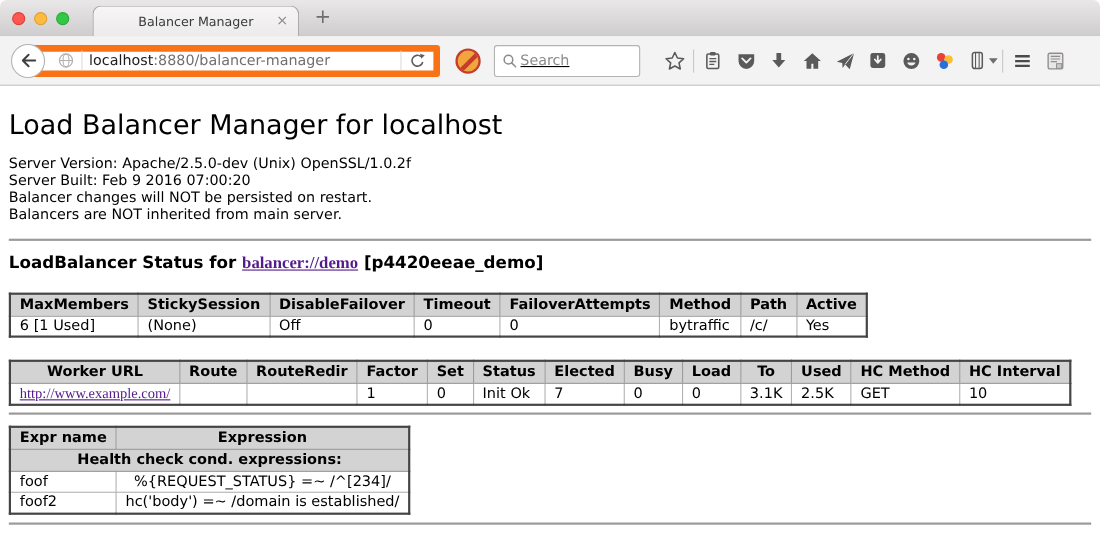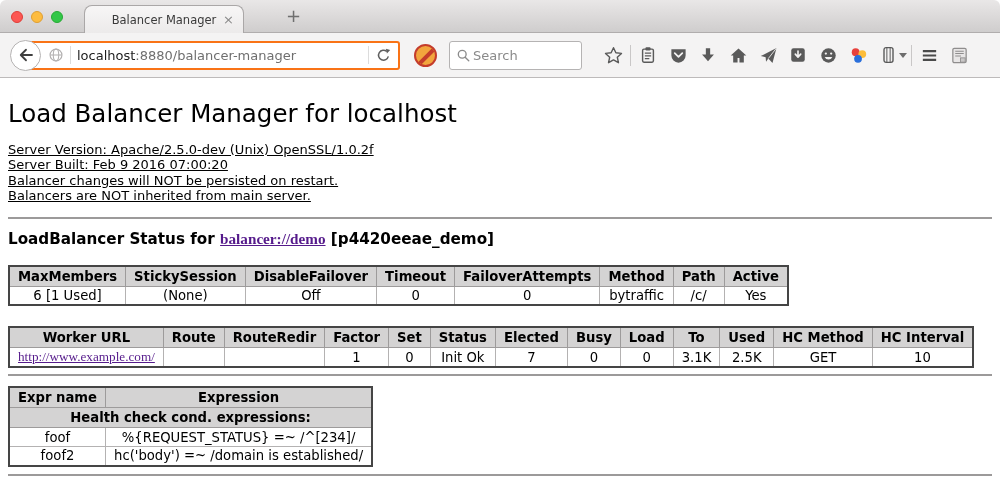--- a/index.html
+++ b/index.html
@@ -16,21 +16,21 @@
     background:linear-gradient(#e9e7e7,#cfcdcd);
     border-bottom:1px solid #b0adad;
     border-radius:6px 6px 0 0;
   }
   .traffic { position:absolute; left:11px; top:11px; display:flex; gap:8px; }
   .light { width:12px; height:12px; border-radius:50%; }
   .light.red    { background:#fc5753; border:1px solid #df3e38; }
   .light.yellow { background:#fdbc40; border:1px solid #de9f34; }
   .light.green  { background:#33c748; border:1px solid #27aa35; }
   .tab {
-    position:absolute; left:84px; top:5px; width:160px; height:28px;
+    position:absolute; left:84px; top:5px; width:188px; height:28px;
     background:linear-gradient(#f7f6f6,#eceaea);
     border:1px solid #aaa7a7; border-bottom:none;
     border-radius:8px 8px 0 0;
     display:flex; align-items:center; justify-content:center;
   }
   .tab-title { font-size:11.5px; color:#3a3a3a; }
   .tab-close { position:absolute; right:9px; top:6px; font-size:13px; color:#8a8a8a; cursor:default; }
   .new-tab { position:absolute; left:286px; top:5px; font-size:18px; color:#6f6f6f; font-weight:400; }
 
   
@@ -38,67 +38,67 @@
     height:45px; flex:0 0 45px; background:#f4f3f3;
     border-bottom:1px solid #bdbaba;
     display:flex; align-items:center; padding:0 10px;
   }
   .back-btn {
     width:31px; height:31px; border-radius:50%; background:#fff;
     border:1px solid #b5b3b3; display:flex; align-items:center; justify-content:center;
     z-index:2; margin-right:-15px; flex:0 0 31px;
   }
   .urlbar {
-    width:374px; height:29px; background:#fff; border:2px solid #f97316;
+    width:374px; height:29px; background:#fff; border:6px solid #f97316;
     border-radius:3px; display:flex; align-items:center; padding:0 6px 0 20px; flex:0 0 374px;
   }
   .urlbar .sep, .search .sep { width:1px; height:18px; background:#dcdcdc; margin:0 6px; }
   .url-text { flex:1; font-size:13px; white-space:nowrap; overflow:hidden; }
   .url-domain { color:#1c1c1c; }
   .url-path { color:#6f6f6f; }
   .blocked-icon {
     width:23px; height:23px; border-radius:50%; margin:0 12px 0 14px; position:relative;
     background:#f2a53d; border:2px solid #c43c2b; overflow:hidden; flex:0 0 23px;
   }
   .blocked-icon::after {
     content:""; position:absolute; left:-3px; top:8px; width:28px; height:3.5px;
     background:#c43c2b; transform:rotate(-45deg);
   }
   .search {
     width:133px; height:29px; background:#fff; border:1px solid #b5b3b3;
-    border-radius:3px; display:flex; align-items:center; padding:0 6px; flex:0 0 133px;
+    border-radius:3px; display:flex; align-items:center; padding:0 6px; flex:0 0 133px;text-decoration:underline;
   }
   .search input {
     border:none; outline:none; width:90px; font-size:13px;
     font-family:"DejaVu Sans","Liberation Sans",sans-serif; color:#333; background:transparent;
   }
   .search input::placeholder { color:#8a8a8a; }
   .tool-icons { display:flex; align-items:center; margin-left:16px; }
   .ticon { width:30px; height:30px; display:flex; align-items:center; justify-content:center; }
   .vsep { width:1px; height:21px; background:#c9c7c7; margin:0 2px; }
   .caret-down {
     width:0; height:0; border-left:4px solid transparent; border-right:4px solid transparent;
     border-top:5px solid #6d6d6d; margin:0 2px 0 -4px;
   }
 
   
   .content { flex:1; background:#fff; padding:0 8px; overflow:hidden; color:#000; }
   h1.page-title { font-size:24.5px; margin:21px 0 14px 0; font-weight:normal; letter-spacing:0; }
-  .info-line { font-size:13px; line-height:15.4px;text-decoration:underline; }
+  .info-line { font-size:13px; line-height:15.4px; }
   hr.rule { border:none; height:2px; background:#9c9a9a; margin:13px 0 11px 0; }
   h3.status-heading { font-size:15.2px; margin:0 0 17px 0; font-weight:bold; }
   a.plink { color:#551a8b; text-decoration:underline;font-family:Liberation Serif, serif; }
 
   table.mgr { border-collapse:collapse; border:2px solid #454545; font-size:13.2px; margin-bottom:0; }
   table.mgr th {
     background:#d4d3d3; border:1px solid #9d9b9b; font-weight:bold;
     padding:2px 8px; text-align:center; white-space:nowrap;
   }
   table.mgr td {
-    border:1px solid #b4b2b2; padding:1px 8px; text-align:center; white-space:nowrap; height:19px;
+    border:1px solid #b4b2b2; padding:1px 8px; text-align:left; white-space:nowrap; height:19px;
   }
   table.mgr td.left { text-align:center; }
   .gap20 { height:20px; }
   hr.rule2 { border:none; height:2px; background:#9c9a9a; margin:6px 0 10px 0; }
 </style>
 </head>
 <body>
 
 <div class="window">
 

